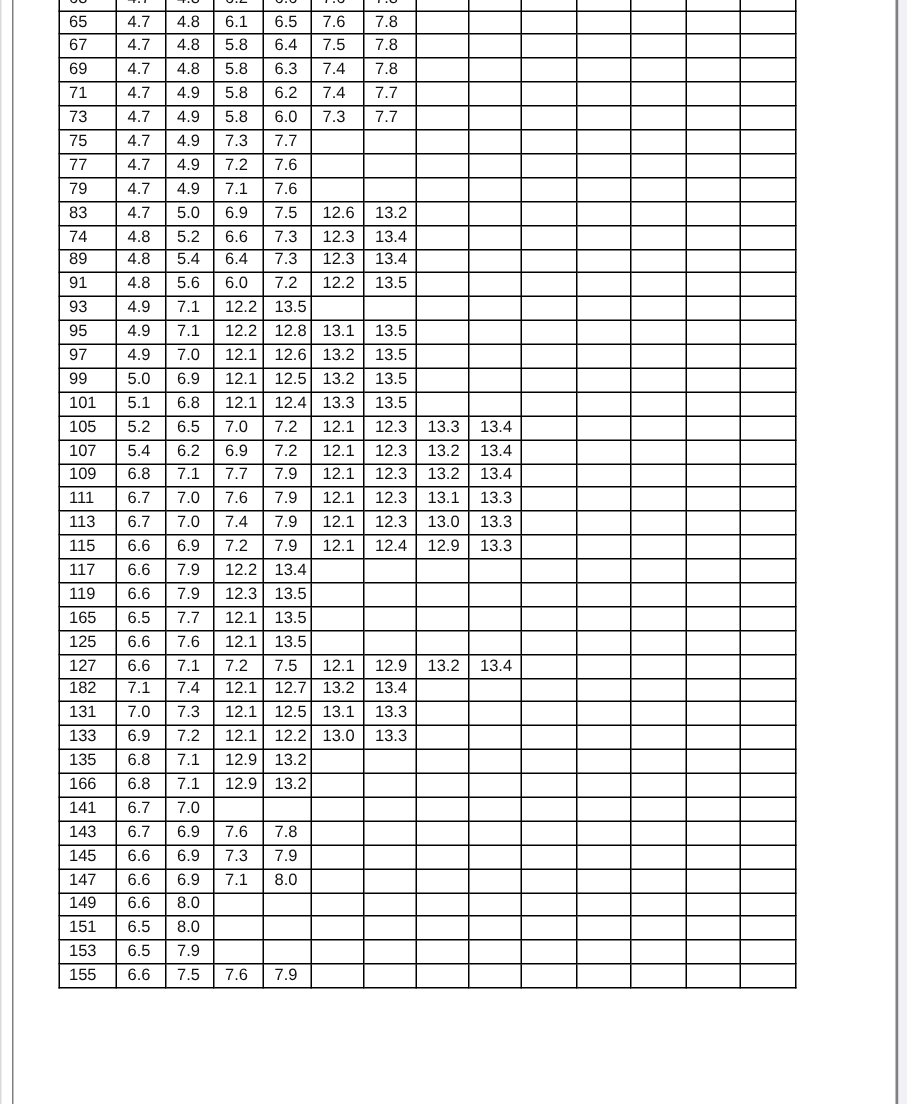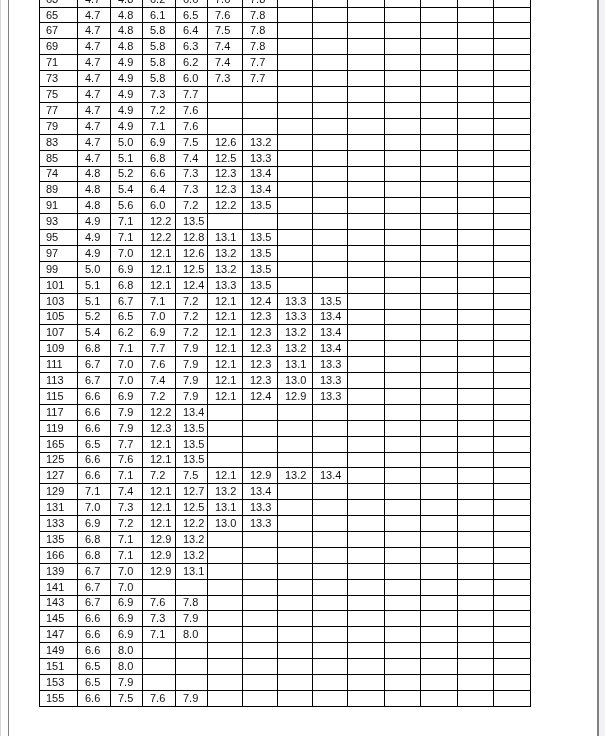--- a/index.html
+++ b/index.html
@@ -213,36 +213,20 @@
             <td>13.2</td>
             <td></td>
             <td></td>
             <td></td>
             <td></td>
             <td></td>
             <td></td>
             <td></td>
           </tr>
           <tr>
-            <td class="rownum">85</td>
-            <td>4.7</td>
-            <td>5.1</td>
-            <td>6.8</td>
-            <td>7.4</td>
-            <td>12.5</td>
-            <td>13.3</td>
-            <td></td>
-            <td></td>
-            <td></td>
-            <td></td>
-            <td></td>
-            <td></td>
-            <td></td>
-          </tr>
-          <tr>
             <td class="rownum">74</td>
             <td>4.8</td>
             <td>5.2</td>
             <td>6.6</td>
             <td>7.3</td>
             <td>12.3</td>
             <td>13.4</td>
             <td></td>
             <td></td>
             <td></td>
@@ -357,36 +341,20 @@
             <td>13.5</td>
             <td></td>
             <td></td>
             <td></td>
             <td></td>
             <td></td>
             <td></td>
             <td></td>
           </tr>
           <tr>
-            <td class="rownum">103</td>
-            <td>5.1</td>
-            <td>6.7</td>
-            <td>7.1</td>
-            <td>7.2</td>
-            <td>12.1</td>
-            <td>12.4</td>
-            <td>13.3</td>
-            <td>13.5</td>
-            <td></td>
-            <td></td>
-            <td></td>
-            <td></td>
-            <td></td>
-          </tr>
-          <tr>
             <td class="rownum">105</td>
             <td>5.2</td>
             <td>6.5</td>
             <td>7.0</td>
             <td>7.2</td>
             <td>12.1</td>
             <td>12.3</td>
             <td>13.3</td>
             <td>13.4</td>
             <td></td>
@@ -549,21 +517,21 @@
             <td>12.9</td>
             <td>13.2</td>
             <td>13.4</td>
             <td></td>
             <td></td>
             <td></td>
             <td></td>
             <td></td>
           </tr>
           <tr>
-            <td class="rownum">129</td>
+            <td class="rownum">182</td>
             <td>7.1</td>
             <td>7.4</td>
             <td>12.1</td>
             <td>12.7</td>
             <td>13.2</td>
             <td>13.4</td>
             <td></td>
             <td></td>
             <td></td>
             <td></td>
@@ -618,36 +586,20 @@
             <td></td>
             <td></td>
             <td></td>
           </tr>
           <tr>
             <td class="rownum">166</td>
             <td>6.8</td>
             <td>7.1</td>
             <td>12.9</td>
             <td>13.2</td>
-            <td></td>
-            <td></td>
-            <td></td>
-            <td></td>
-            <td></td>
-            <td></td>
-            <td></td>
-            <td></td>
-            <td></td>
-          </tr>
-          <tr>
-            <td class="rownum">139</td>
-            <td>6.7</td>
-            <td>7.0</td>
-            <td>12.9</td>
-            <td>13.1</td>
             <td></td>
             <td></td>
             <td></td>
             <td></td>
             <td></td>
             <td></td>
             <td></td>
             <td></td>
             <td></td>
           </tr>

